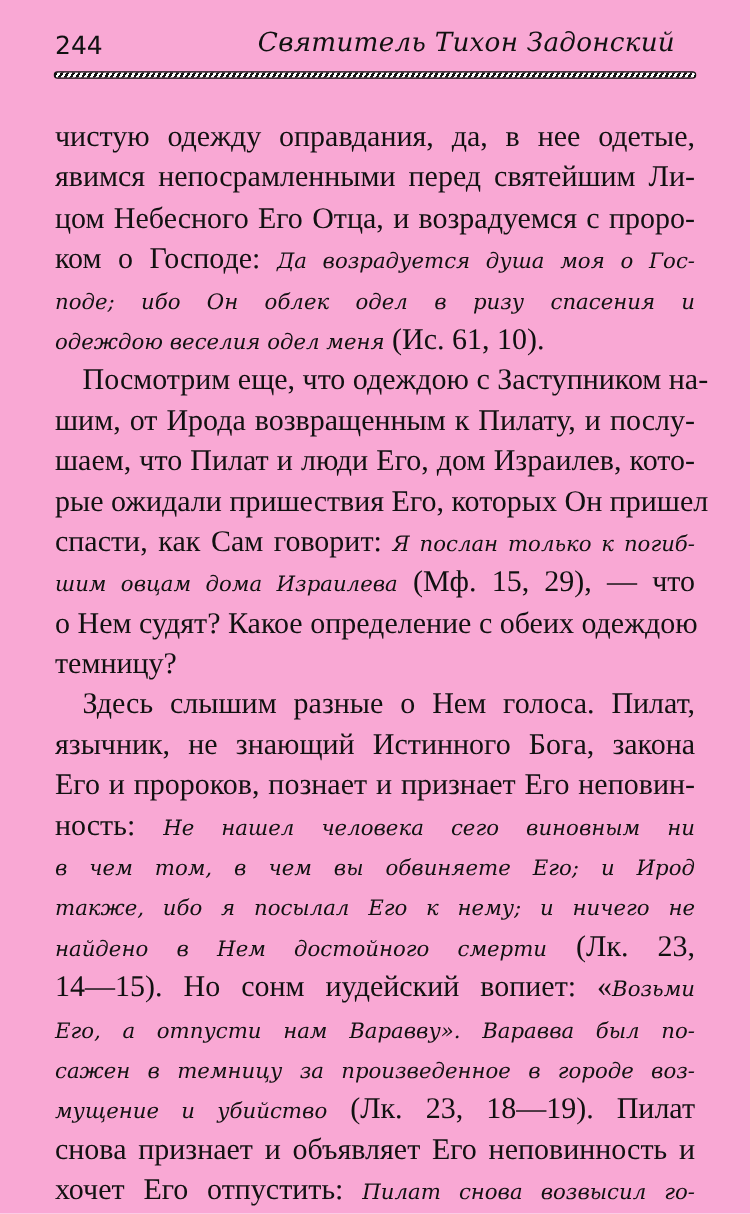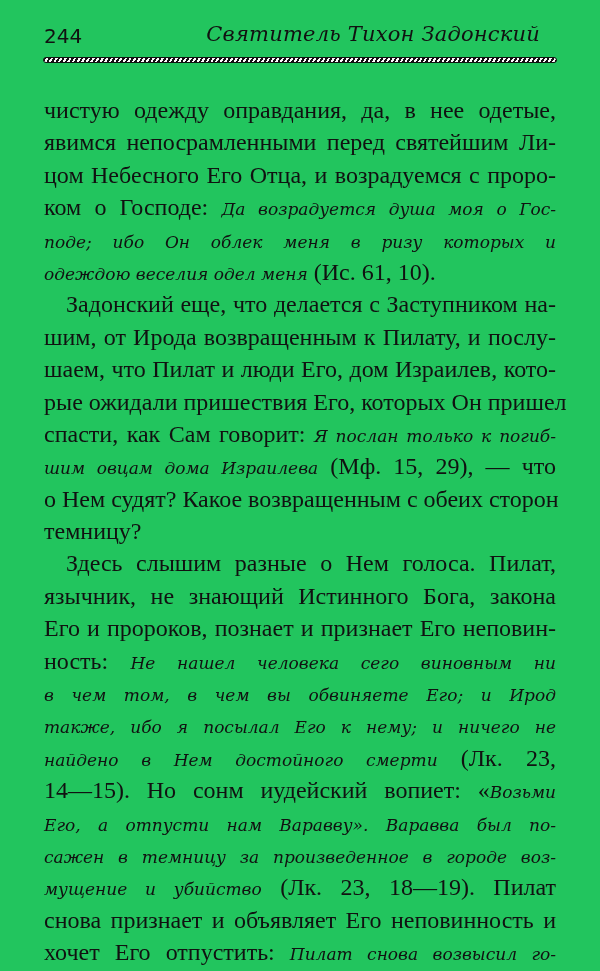--- a/index.html
+++ b/index.html
@@ -1,17 +1,17 @@
 <!DOCTYPE html>
 <html><head>
 <meta charset="utf-8">
 <style>
   html, body { margin: 0; padding: 0; background: #ffffff; }
   body { width: 600px; height: 971px; overflow: hidden; position: relative; }
-  .page { position: absolute; left: 0; top: 0; width: 600px; height: 971px; background: #22c55e; color: #111; }
+  .page { position: absolute; left: 0; top: 0; width: 600px; height: 971px; background: #f9a8d4; color: #111; }
   .header { position: absolute; left: 44px; right: 44px; top: 18px; height: 36px; }
   .page-num { position: absolute; left: 0; top: 6px; font-family: "DejaVu Sans", sans-serif; font-size: 20px; color: #111; }
   .running-title { position: absolute; right: 16px; top: 4px; font-family: "DejaVu Serif", serif; font-style: italic; font-size: 21px; color: #111; letter-spacing: 0.2px; }
   .rule { position: absolute; left: 43px; right: 43px; top: 57px; height: 6px; border-radius: 3px;
           background: repeating-linear-gradient(120deg, #111 0 2px, #fff 2px 4px);
           border: 1px solid #111; box-sizing: border-box; }
   .body { position: absolute; left: 44px; width: 512px; top: 94px; font-family: "Liberation Serif", serif; font-size: 24px; line-height: 32.4px; color: #111; }
   .line { display: block; white-space: nowrap; text-align: justify; text-align-last: justify; height: 32.4px; }
   .line.last { text-align-last: left; }
   .line.indent { padding-left: 22px; }
@@ -24,29 +24,29 @@
   <div class="header">
     <span class="page-num">244</span>
     <span class="running-title">Святитель Тихон Задонский</span>
   </div>
   <div class="rule"></div>
   <div class="body" id="body-text">
       <span class="line"><span>чистую одежду оправдания, да, в нее одетые,</span></span>
       <span class="line"><span>явимся непосрамленными перед святейшим Ли-</span></span>
       <span class="line"><span>цом Небесного Его Отца, и возрадуемся с проро-</span></span>
       <span class="line"><span>ком о Господе: </span><span class="it">Да возрадуется душа моя о Гос-</span></span>
-      <span class="line"><span class="it">поде; ибо Он облек меня в ризу которых и</span></span>
+      <span class="line"><span class="it">поде; ибо Он облек одел в ризу спасения и</span></span>
       <span class="line last"><span class="it">одеждою веселия одел меня</span><span> (Ис. 61, 10).</span></span>
-      <span class="line indent"><span>Задонский еще, что делается с Заступником на-</span></span>
+      <span class="line indent"><span>Посмотрим еще, что одеждою с Заступником на-</span></span>
       <span class="line"><span>шим, от Ирода возвращенным к Пилату, и послу-</span></span>
       <span class="line"><span>шаем, что Пилат и люди Его, дом Израилев, кото-</span></span>
       <span class="line"><span>рые ожидали пришествия Его, которых Он пришел</span></span>
       <span class="line"><span>спасти, как Сам говорит: </span><span class="it">Я послан только к погиб-</span></span>
       <span class="line"><span class="it">шим овцам дома Израилева</span><span> (Мф. 15, 29), — что</span></span>
-      <span class="line"><span>о Нем судят? Какое возвращенным с обеих сторон</span></span>
+      <span class="line"><span>о Нем судят? Какое определение с обеих одеждою</span></span>
       <span class="line last"><span>темницу?</span></span>
       <span class="line indent"><span>Здесь слышим разные о Нем голоса. Пилат,</span></span>
       <span class="line"><span>язычник, не знающий Истинного Бога, закона</span></span>
       <span class="line"><span>Его и пророков, познает и признает Его неповин-</span></span>
       <span class="line"><span>ность: </span><span class="it">Не нашел человека сего виновным ни</span></span>
       <span class="line"><span class="it">в чем том, в чем вы обвиняете Его; и Ирод</span></span>
       <span class="line"><span class="it">также, ибо я посылал Его к нему; и ничего не</span></span>
       <span class="line"><span class="it">найдено в Нем достойного смерти</span><span> (Лк. 23,</span></span>
       <span class="line"><span>14—15). Но сонм иудейский вопиет: «</span><span class="it">Возьми</span></span>
       <span class="line"><span class="it">Его, а отпусти нам Варавву». Варавва был по-</span></span>

